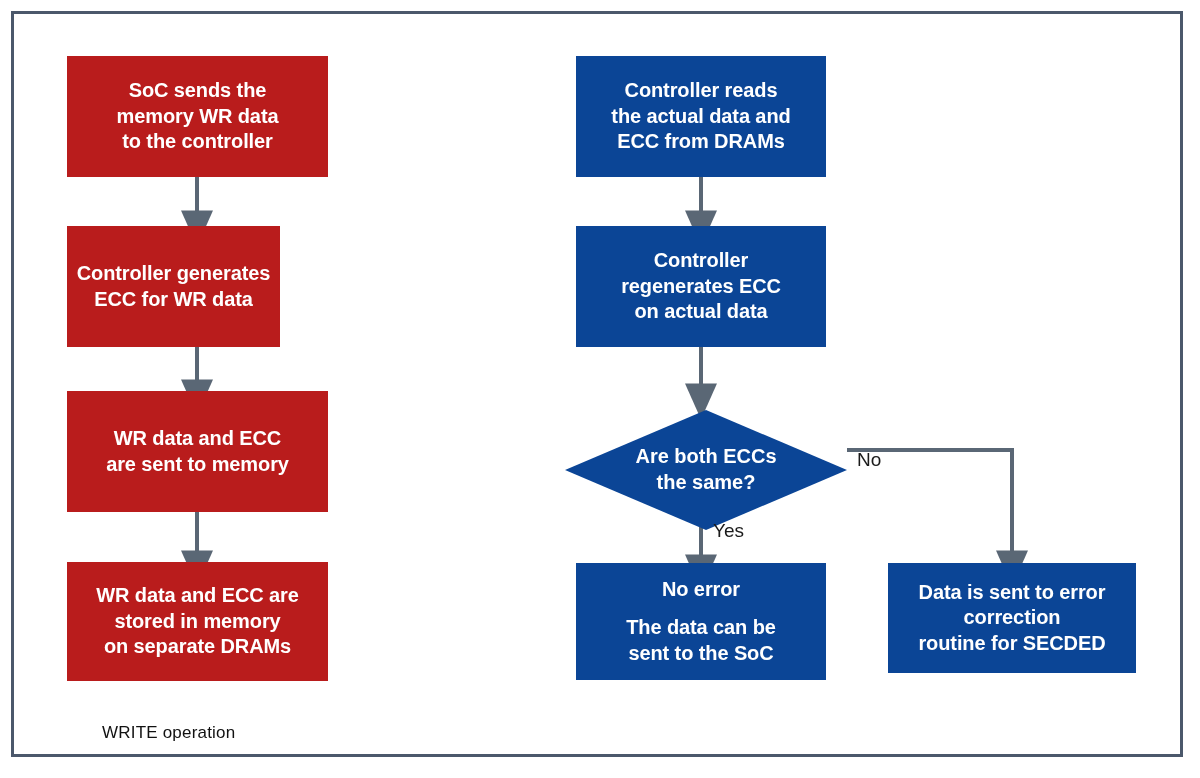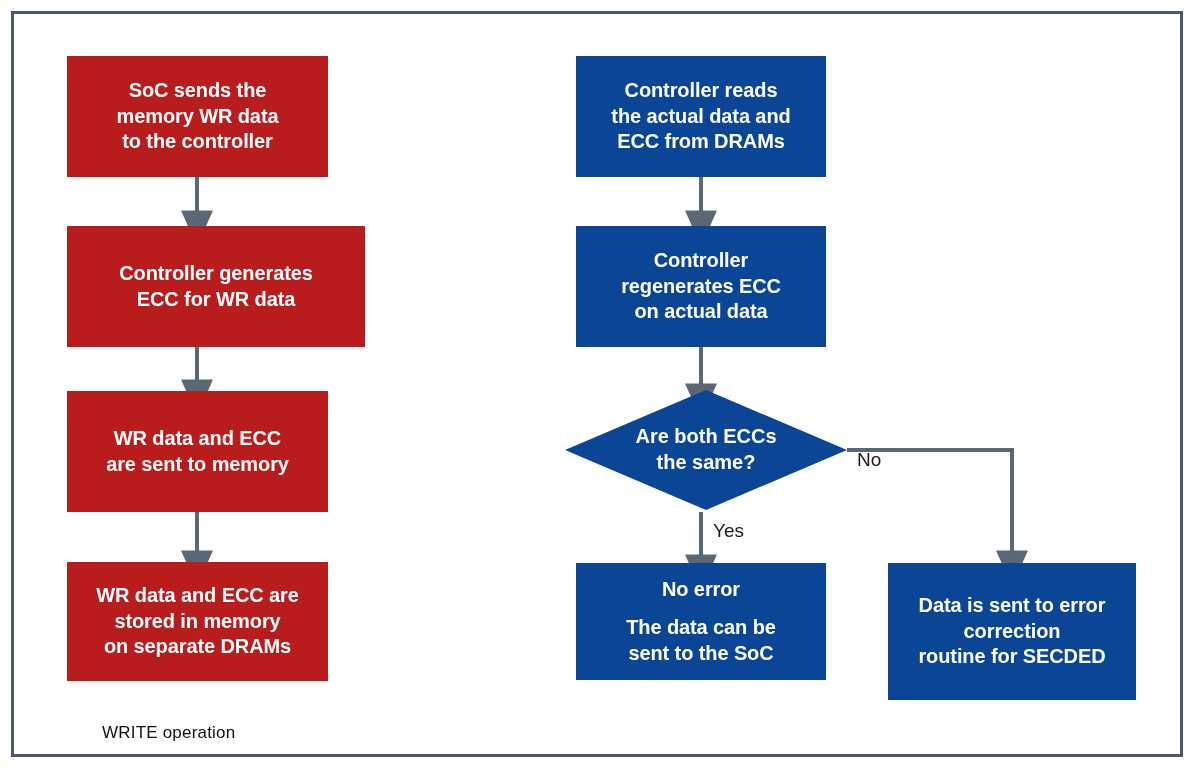--- a/index.html
+++ b/index.html
@@ -134,21 +134,21 @@
 
     <path d="M 847 450 L 1012 450 L 1012 552" fill="none" stroke="#5a6775" stroke-width="4" marker-end="url(#arrowhead)"></path>
   </svg>
 
   <div class="node purple" style="left:67px; top:56px; width:261px; height:121px;">
     <span>SoC sends the
 memory WR data
 to the controller</span>
   </div>
 
-  <div class="node purple" style="left:67px; top:226px; width:298px; height:121px;">
+  <div class="node purple" style="left:67px; top:226px; width:213px; height:121px;">
     <span>Controller generates
 ECC for WR data</span>
   </div>
 
   <div class="node purple" style="left:67px; top:391px; width:261px; height:121px;">
     <span>WR data and ECC
 are sent to memory</span>
   </div>
 
   <div class="node purple" style="left:67px; top:562px; width:261px; height:119px;">
@@ -162,39 +162,39 @@
 the actual data and
 ECC from DRAMs</span>
   </div>
 
   <div class="node blue" style="left:576px; top:226px; width:250px; height:121px;">
     <span>Controller
 regenerates ECC
 on actual data</span>
   </div>
 
-  <div class="diamond-wrap" style="left:565px; top:390px; width:282px; height:120px;">
+  <div class="diamond-wrap" style="left:565px; top:410px; width:282px; height:120px;">
     <svg class="diamond-shape" viewBox="0 0 282 120" preserveAspectRatio="none">
       <polygon points="141,0 282,60 141,120 0,60" fill="#0b4596"></polygon>
     </svg>
     <div class="diamond-label">Are both ECCs
 the same?</div>
   </div>
 
   <div class="edge-label" style="left:713px; top:520px;">Yes</div>
   <div class="edge-label" style="left:857px; top:425px;margin-top:24px;">No</div>
 
   <div class="node blue" style="left:576px; top:563px; width:250px; height:117px;">
     <span class="sub-line">No error</span>
     <span class="gap"></span>
     <span class="sub-line">The data can be
 sent to the SoC</span>
   </div>
 
-  <div class="node blue" style="left:888px; top:563px; width:248px; height:137px;">
+  <div class="node blue" style="left:888px; top:563px; width:248px; height:110px;">
     <span>Data is sent to error
 correction
 routine for SECDED</span>
   </div>
 
   <div class="caption" style="left:102px; top:723px;">WRITE operation</div>
 
 </div>
 
 </body></html>

